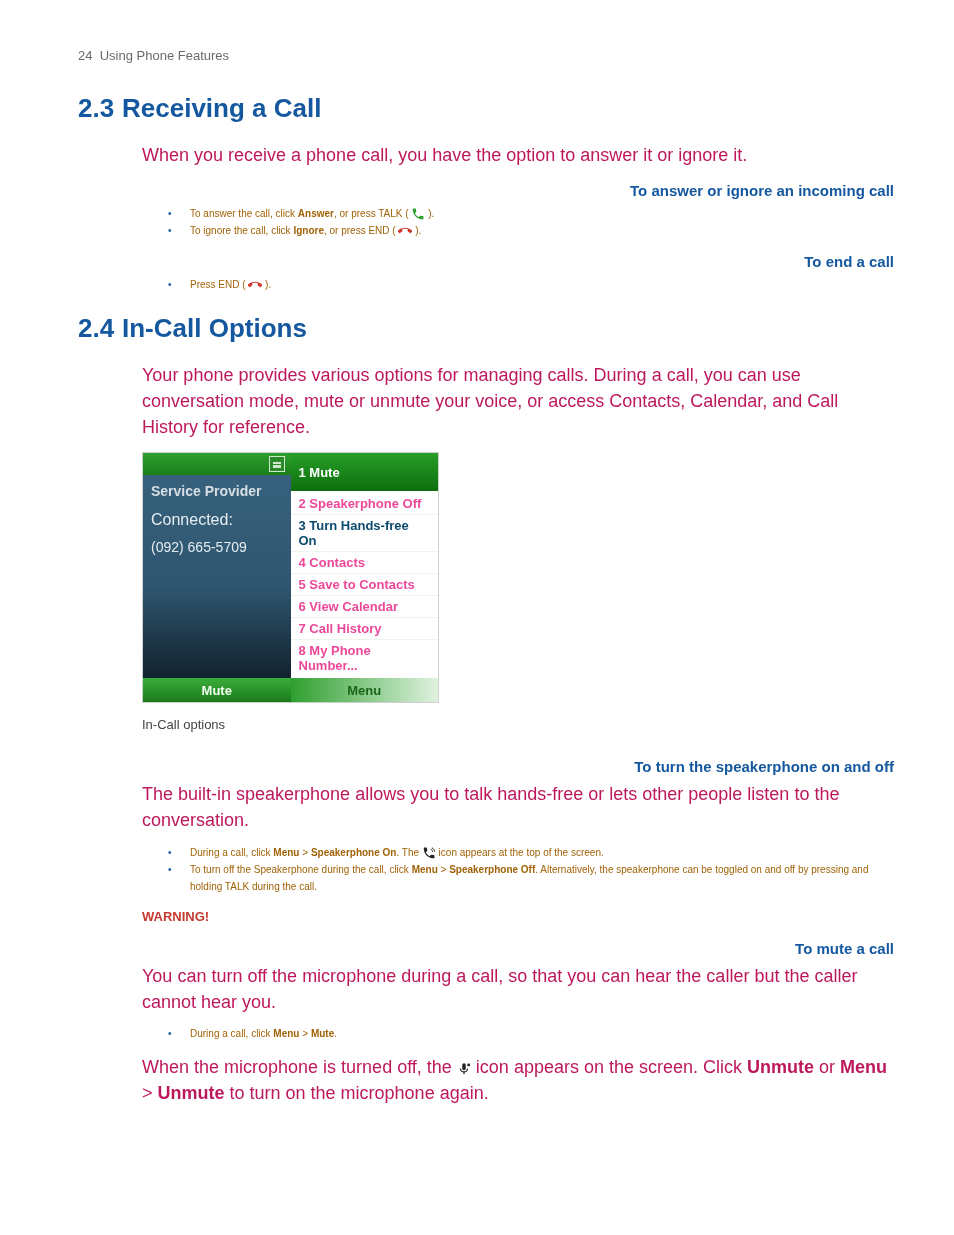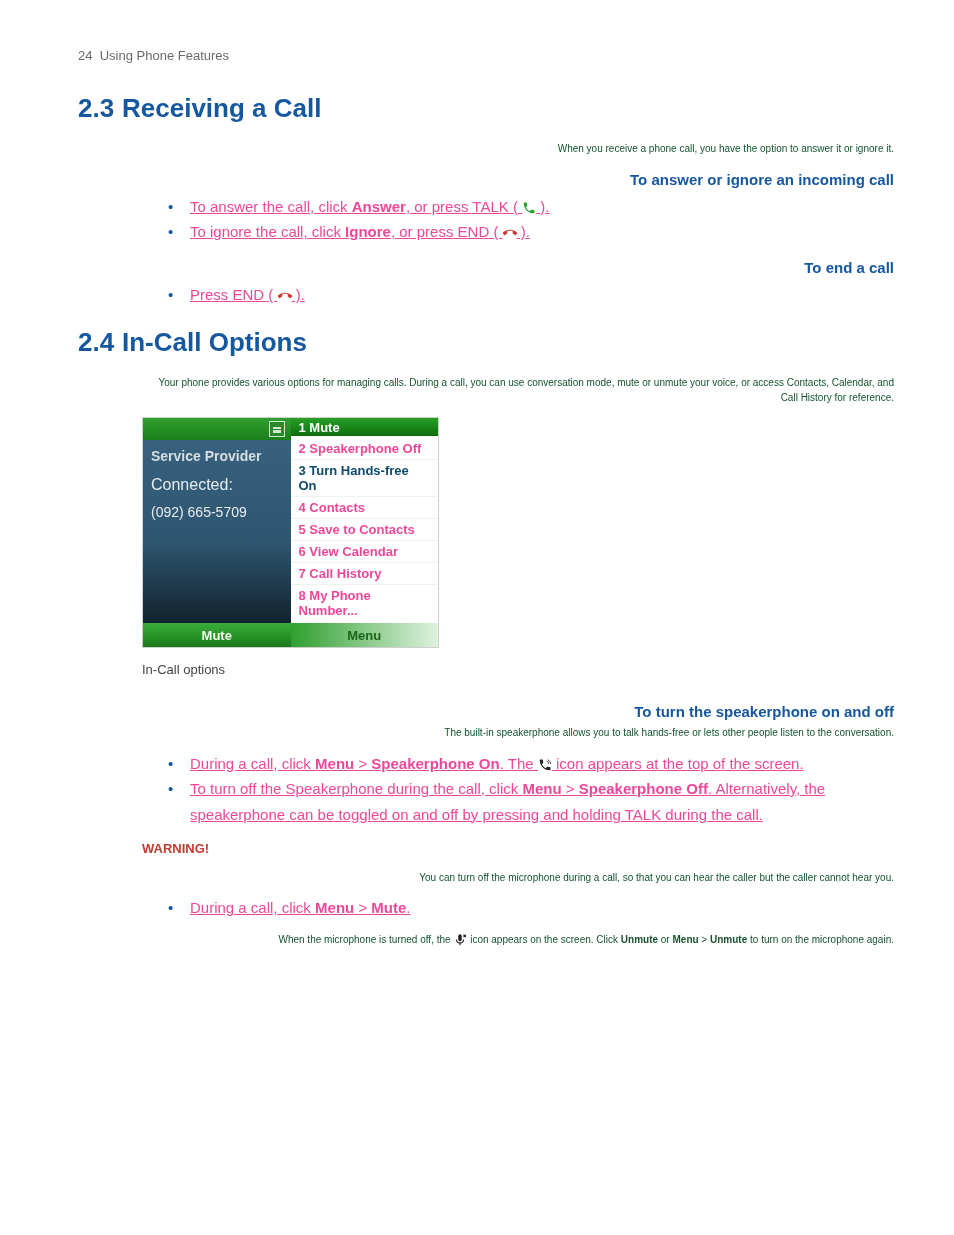--- a/index.html
+++ b/index.html
@@ -36,44 +36,42 @@
     color: #1558a0;
     font-size: 26px;
     font-weight: 700;
   }
   .body-col {
     margin-left: 64px;
     max-width: 790px;
   }
   p {
     margin: 6px 0 10px;
-    font-size: 10px;
-    color: #14532d;
+    font-size: 18px;
+    color: #be185d;
     line-height: 1.45;
-    text-align: right;
   }
   .subhead {
     color: #1558a0;
     font-weight: 700;
     font-size: 15px;
     margin: 14px 0 6px;
     text-align: right;
   }
   ul.bullets {
     margin: 4px 0 12px 40px;
     padding: 0;
   }
   ul.bullets li {
-    font-size: 15px;
-    color: #ec4899;
+    font-size: 10px;
+    color: #a16207;
     line-height: 1.7;
     list-style: none;
     position: relative;
     padding-left: 8px;
-    text-decoration: underline;
   }
   ul.bullets li::before {
     content: "•";
     color: #1558a0;
     position: absolute;
     left: -14px;
     top: 0;
   }
   .b { font-weight: 700; }
   .inline-icon {
@@ -147,21 +145,21 @@
     font-size:13px;
     color:#f2fff0;
   }
   .pm-right {
     width:50%;
     display:flex;
     flex-direction:column;
     background:#fff;
   }
   .pm-right-top {
-    height:18px;
+    height:38px;
     display:flex; align-items:center;
     padding:0 8px;
     background: linear-gradient(180deg,#279f27 0%,#0e6e0e 100%);
     color:#fff;
     font-weight:700;
     font-size:13px;
   }
   .pm-menu-list {
     flex:1;
     padding: 2px 0;
@@ -302,20 +300,21 @@
       </li>
       <li>
         <span>To turn off the Speakerphone during the call, click </span><span class="b">Menu</span><span> &gt; </span><span class="b">Speakerphone Off</span><span>. Alternatively, the speakerphone can be toggled on and off by pressing and holding TALK during the call.</span>
       </li>
     </ul>
 
     <div class="warning-row">
       <span class="warning-label">WARNING!</span>
     </div>
 
+    <div class="subhead">To mute a call</div>
     <p>You can turn off the microphone during a call, so that you can hear the caller but the caller cannot hear you.</p>
     <ul class="bullets">
       <li>
         <span>During a call, click </span><span class="b">Menu</span><span> &gt; </span><span class="b">Mute</span><span>.</span>
       </li>
     </ul>
     <p>
       <span>When the microphone is turned off, the </span><span class="inline-icon">
           <svg viewBox="0 0 24 24">
             <path fill="#222" d="M12 2a3 3 0 0 0-3 3v6a3 3 0 0 0 6 0V5a3 3 0 0 0-3-3zM7 11a5 5 0 0 0 10 0h2a7 7 0 0 1-6 6.9V21h-2v-3.1A7 7 0 0 1 5 11h2z"></path>

